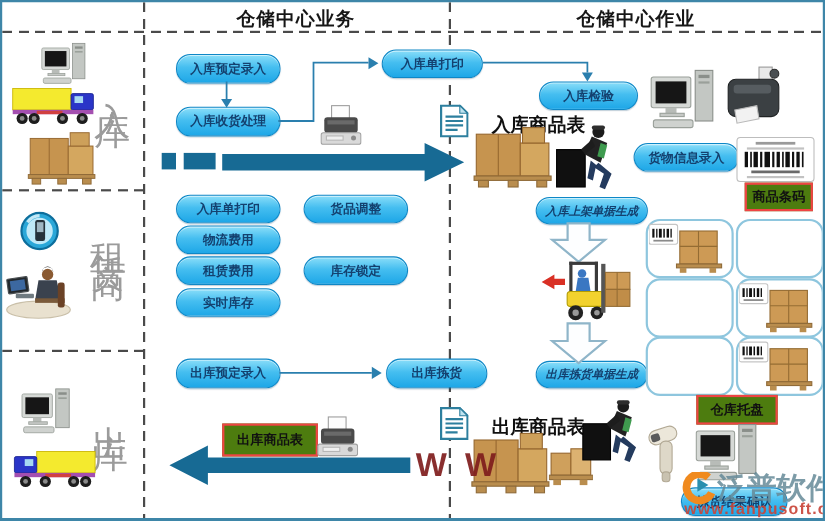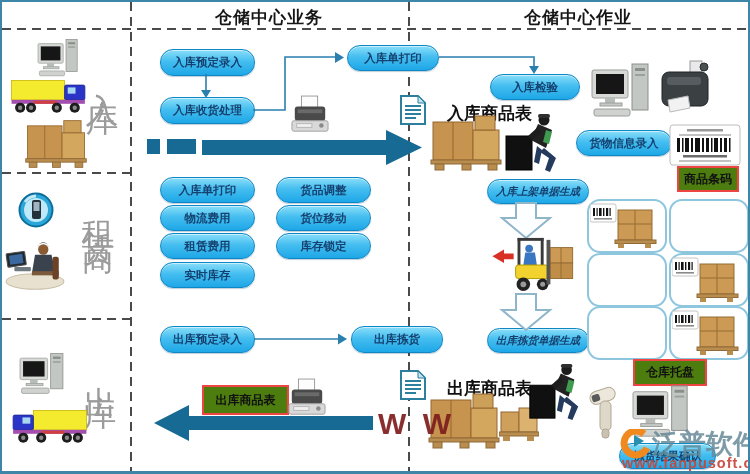--- a/index.html
+++ b/index.html
@@ -272,21 +272,20 @@
   <div class="pill" style="left:345px;top:43px;width:90px;height:24px">入库单打印</div>
   <svg class="abs z2" style="left:289px;top:92px" width="38" height="44">
       <use href="#sym-fax"></use>
     </svg>
 
   <div class="pill" style="left:158px;top:175px;width:93px;height:24px">入库单打印</div>
   <div class="pill" style="left:158px;top:203px;width:93px;height:24px">物流费用</div>
   <div class="pill" style="left:158px;top:231px;width:93px;height:24px">租赁费用</div>
   <div class="pill" style="left:274px;top:175px;width:93px;height:24px">货品调整</div>
   <div class="pill" style="left:158px;top:260px;width:93px;height:24px">实时库存</div>
-  <div class="pill" style="left:274px;top:203px;width:93px;height:24px">货位移动</div>
   <div class="pill" style="left:274px;top:231px;width:93px;height:24px">库存锁定</div>
 
   <div class="pill" style="left:158px;top:324px;width:93px;height:25px">出库预定录入</div>
   <div class="pill" style="left:349px;top:324px;width:90px;height:25px">出库拣货</div>
 
   <div class="wlabel" style="left:200px;top:383px;width:83px;height:26px">出库商品表</div>
   <svg class="abs z2" style="left:286px;top:376px" width="38" height="42">
       <use href="#sym-fax"></use>
     </svg>
 

